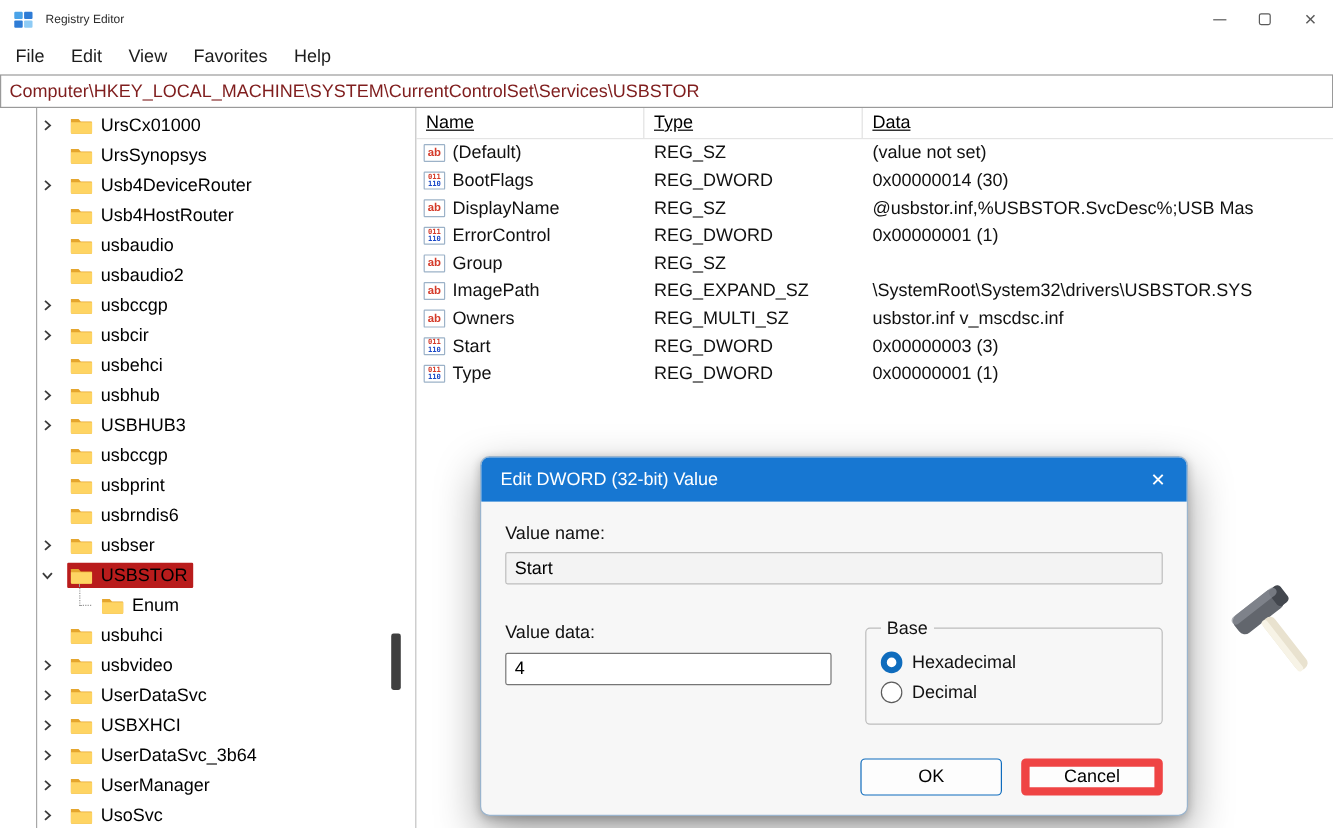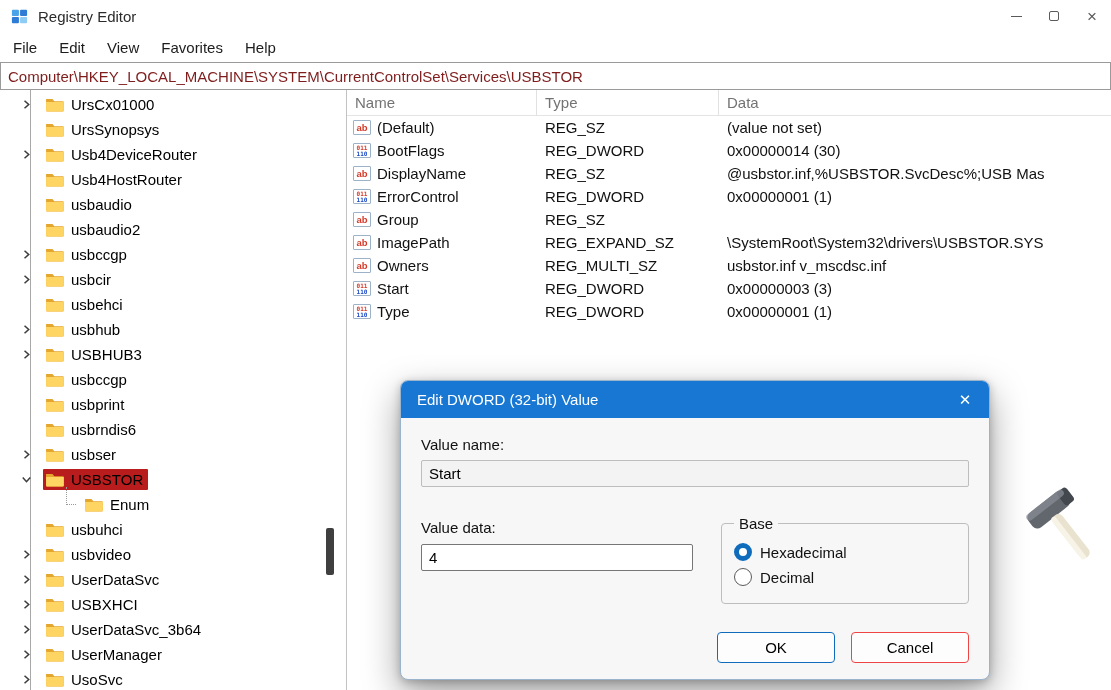--- a/index.html
+++ b/index.html
@@ -7,21 +7,21 @@
     width: 1111px; height: 690px; overflow: hidden;
     background: #fff;
     font-family: "Liberation Sans", "DejaVu Sans", sans-serif;
     font-size: 15px; color: #111;
   }
   .window { position: relative; width: 1111px; height: 690px; background:#fff; }
 
   
   .titlebar { height: 32px; display: flex; align-items: center; padding-left: 10px; background:#fff; }
   .app-icon { width: 19px; height: 19px; display: inline-flex; }
-  .title-text { margin-left: 9px; font-size: 15px; color: #2b2b2b; }
+  .title-text { margin-left: 9px; font-size: 10px; color: #2b2b2b; }
   .win-controls { margin-left: auto; display: flex; height: 100%; }
   .win-btn { width: 38px; height: 100%; display: flex; align-items: center; justify-content: center; color:#5a5a5a; }
   .glyph-min { width: 11px; height: 1px; background: #5a5a5a; display:block; }
   .glyph-max { width: 10px; height: 10px; border: 1.2px solid #5a5a5a; border-radius: 2px; display:block; }
   .glyph-close { font-size: 17px; line-height: 1; color: #5a5a5a; }
 
   
   .menubar { height: 30px; display: flex; align-items: center; padding-left: 2px; }
   .menu-item { padding: 3px 11px; color: #1c1c1c; cursor: default; }
 
@@ -31,37 +31,37 @@
     padding-left: 7px; font-size: 15px; color: #7f1d1d; background: #fff; white-space: nowrap;
   }
 
   
   .content { position: relative; display: flex; height: 600px; }
   .tree-pane {
     position: relative; width: 347px; flex: 0 0 347px; overflow: hidden;
     border-right: 1px solid #c2c2c2; padding-top: 2px;
   }
   .tree-guide { position: absolute; left: 30px; top: 0; bottom: 0; width: 1px; background: #a8a8a8; }
-  .tree-row { position: relative; height: 25px; display: flex; align-items: center; padding-left: 21px; white-space: nowrap; }
+  .tree-row { position: relative; height: 25px; display: flex; align-items: center; padding-left: 34px; white-space: nowrap; }
   .tree-row.child { padding-left: 60px; }
   .tree-row.child::before {
     content: ''; position: absolute; left: 66px; top: -5px; width: 9px; height: 17px;
     border-left: 1px dotted #9a9a9a; border-bottom: 1px dotted #9a9a9a;
   }
   .chev { width: 22px; height: 14px; display: inline-flex; align-items: center; flex: 0 0 22px; }
   .chev.down svg { transform: rotate(90deg); }
   .node { display: inline-flex; align-items: center; padding: 2px 5px 2px 2px; border-radius: 1px; }
   .node.selected { background: #b91c1c; }
   .folder { width: 20px; height: 16px; display: inline-flex; align-items: center; }
   .tlabel { margin-left: 6px; color: #000; }
   .tree-scroll-thumb { position: absolute; right: 12px; top: 438px; width: 8px; height: 47px; background: #3f3f3f; border-radius: 2px; }
 
   
   .list-pane { flex: 1 1 auto; overflow: hidden; }
-  .list-header { display: flex; height: 26px; align-items: flex-end; border-bottom: 1px solid #e4e4e4; color: #737373; }
+  .list-header { display: flex; height: 26px; align-items: flex-end; border-bottom: 1px solid #e4e4e4; color: #000000; text-decoration: underline; }
   .hcol { padding-left: 8px; height: 100%; display: flex; align-items: center; }
   .hcol.name { width: 190px; border-right: 1px solid #e1e1e1; }
   .hcol.type { width: 182px; border-right: 1px solid #e1e1e1; }
   .hcol.data { flex: 1; }
   .lrow { display: flex; height: 23px; align-items: center; white-space: nowrap; }
   .c-name { width: 190px; display: flex; align-items: center; padding-left: 6px; overflow: hidden; }
   .c-type { width: 182px; padding-left: 8px; overflow: hidden; }
   .c-data { flex: 1; padding-left: 8px; overflow: hidden; }
   .vicon {
     width: 18px; height: 15px; flex: 0 0 18px; margin-right: 6px;
@@ -99,21 +99,21 @@
   .radio-row { display: flex; align-items: center; margin: 7px 0; gap: 8px; }
   .radio { width: 18px; height: 18px; border-radius: 50%; background: #fff; flex: 0 0 18px; }
   .radio.selected { border: 5.5px solid #0f6cbd; }
   .radio.unselected { border: 1px solid #5c5c5c; }
   .dlg-buttons { display: flex; justify-content: flex-end; gap: 16px; margin-top: 28px; }
   .dlg-btn {
     width: 118px; height: 31px; border-radius: 4px; background: #fdfdfd; font-family: inherit;
     font-size: 15px; color: #000; display: flex; align-items: center; justify-content: center;
   }
   .dlg-btn.ok { border: 1px solid #0f6cbd; }
-  .dlg-btn.cancel { border: 1px solid #ef4444; text-align: right; }
+  .dlg-btn.cancel { border: 7px solid #ef4444; text-align: right; }
 
   
   .hammer { position: absolute; left: 1022px; top: 485px; width: 88px; height: 88px; }
 </style>
 </head>
 <body>
 
 <div class="window">
 
   <div class="titlebar">

